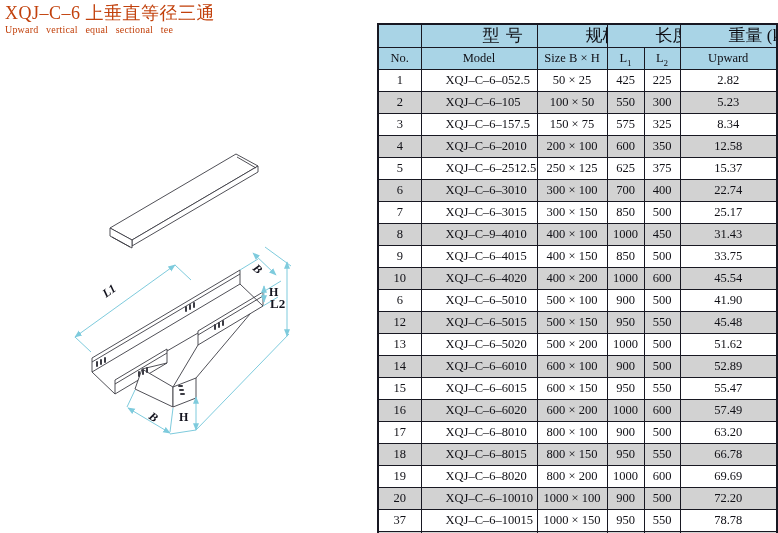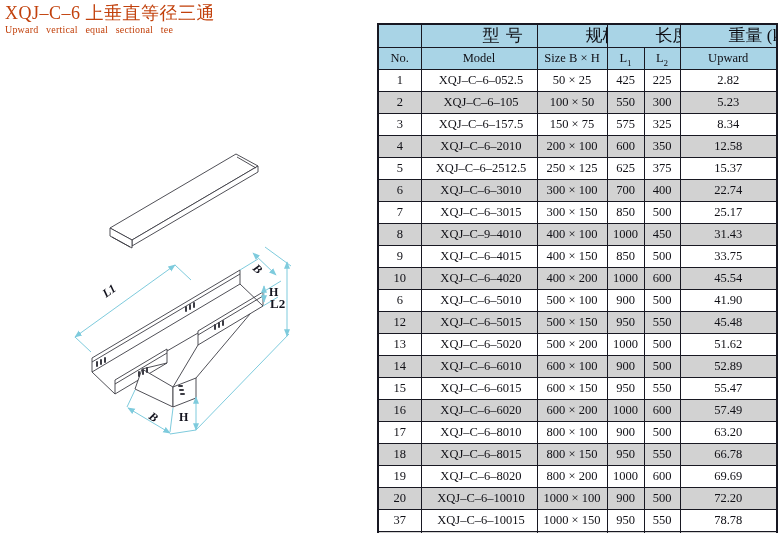--- a/index.html
+++ b/index.html
@@ -29,21 +29,21 @@
         font-family:"Liberation Serif",serif;}
   td,th{border:1px solid #181822;text-align:center;vertical-align:middle;
         padding:0;line-height:1.05;white-space:nowrap;overflow:hidden;
         font-weight:normal;color:#101016;}
   table{border:2px solid #181822;}
   thead td,thead th{background:#a9d4e6;}
   .hz{font-size:17px;height:22px;letter-spacing:1px;padding-left:48px;}
   .he{font-size:12.5px;height:21px;letter-spacing:0;}
   tbody td{font-size:12.5px;height:21px;}
   tbody tr.alt td{background:#d2d2d2;}
-  td.c1{text-align:center;padding-left:4px;}
+  td.c1{text-align:left;padding-left:24px;}
   sub{font-size:9px;line-height:0;}
 </style>
 </head>
 <body>
 
 <div class="page">
 
   <div class="title-zh">XQJ–C–6 上垂直等径三通</div>
   <div class="title-en">Upward vertical equal sectional tee</div>
 

